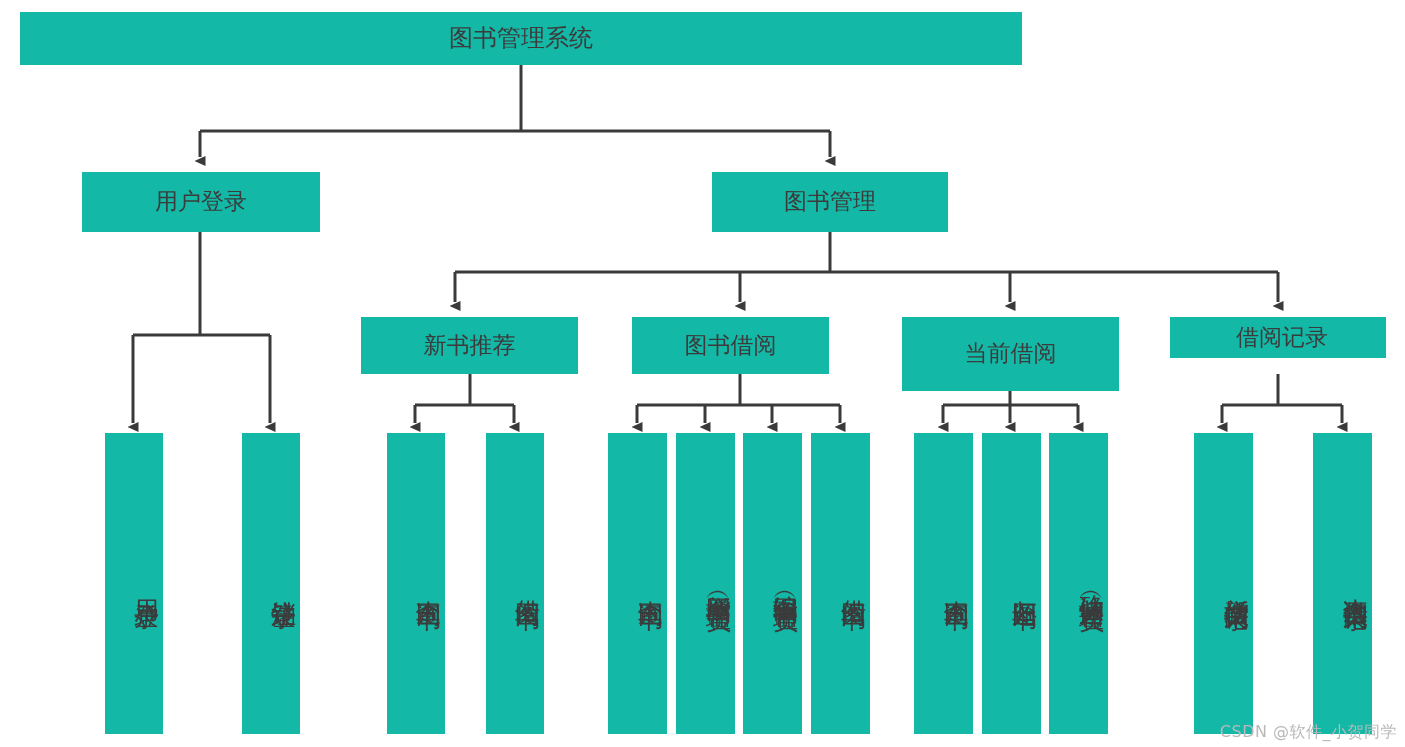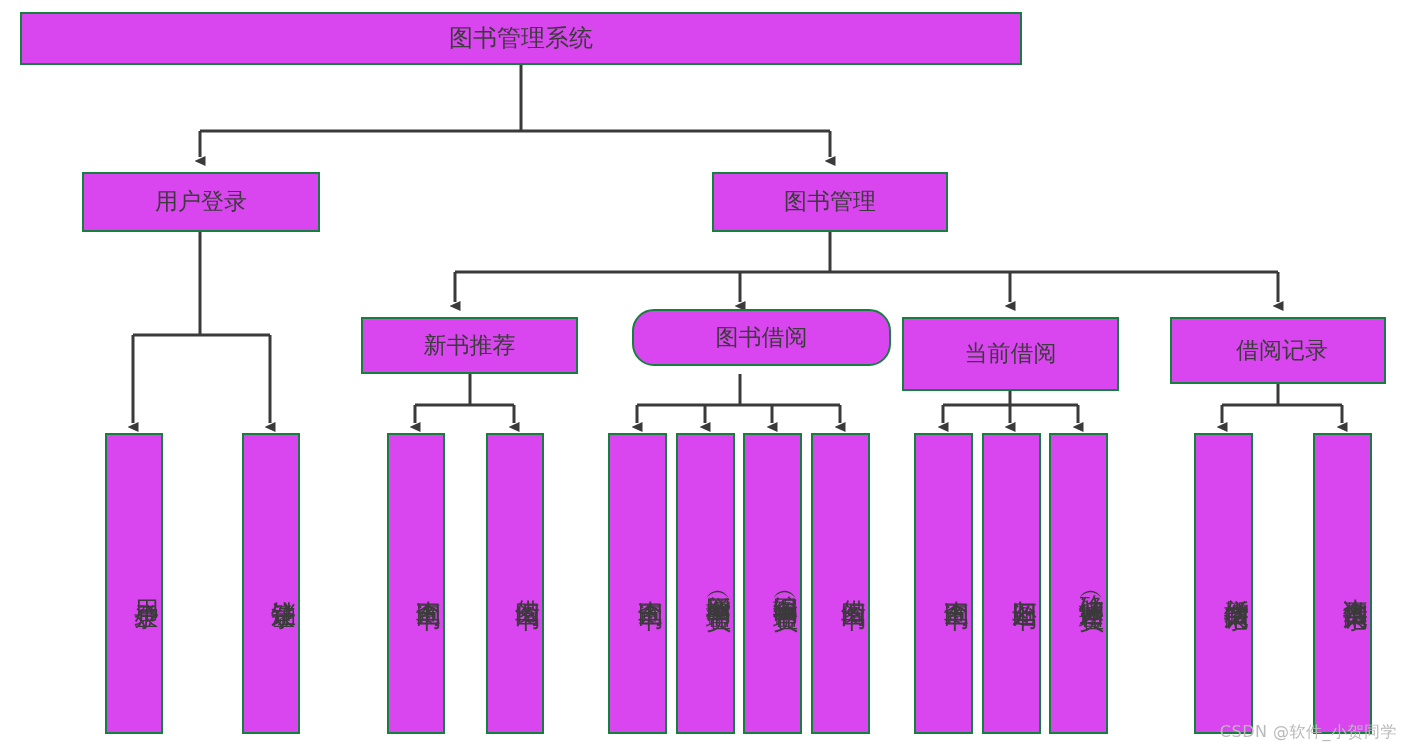--- a/index.html
+++ b/index.html
@@ -22,22 +22,22 @@
     position: absolute;
     left: 0;
     top: 0;
     width: 1405px;
     height: 747px;
     pointer-events: none;
   }
   .node {
     position: absolute;
     box-sizing: border-box;
-    border: 2px solid #15803d;
-    background: #d946ef;
+    border: 2px solid #14b8a6;
+    background: #14b8a6;
     color: #3b3b3b;
     display: flex;
     align-items: center;
     justify-content: center;
     text-align: right;
     line-height: 1.18;
   }
   .node.h {
     font-size: 23px;
   }
@@ -133,27 +133,27 @@
   <div class="node h" style="left:82px; top:172px; width:238px; height:60px;">
     <span class="lbl">用户登录</span>
   </div>
   <div class="node h" style="left:712px; top:172px; width:236px; height:60px;">
     <span class="lbl">图书管理</span>
   </div>
 
   <div class="node h" style="left:361px; top:317px; width:217px; height:57px;">
     <span class="lbl">新书推荐</span>
   </div>
-  <div class="node h" style="left:632px; top:309px; width:259px; height:57px;border-radius:22px;">
+  <div class="node h" style="left:632px; top:317px; width:197px; height:57px;">
     <span class="lbl">图书借阅</span>
   </div>
   <div class="node h" style="left:902px; top:317px; width:217px; height:74px;">
     <span class="lbl">当前借阅</span>
   </div>
-  <div class="node h" style="left:1170px; top:317px; width:216px; height:67px;padding-left:8px;">
+  <div class="node h" style="left:1170px; top:317px; width:216px; height:41px;padding-left:8px;">
     <span class="lbl">借阅记录</span>
   </div>
 
   <div class="node v" style="left:105px; top:433px; width:58px; height:301px;">
     <span class="lbl">用户登录</span>
   </div>
   <div class="node v" style="left:242px; top:433px; width:58px; height:301px;">
     <span class="lbl">注销登录</span>
   </div>
 

